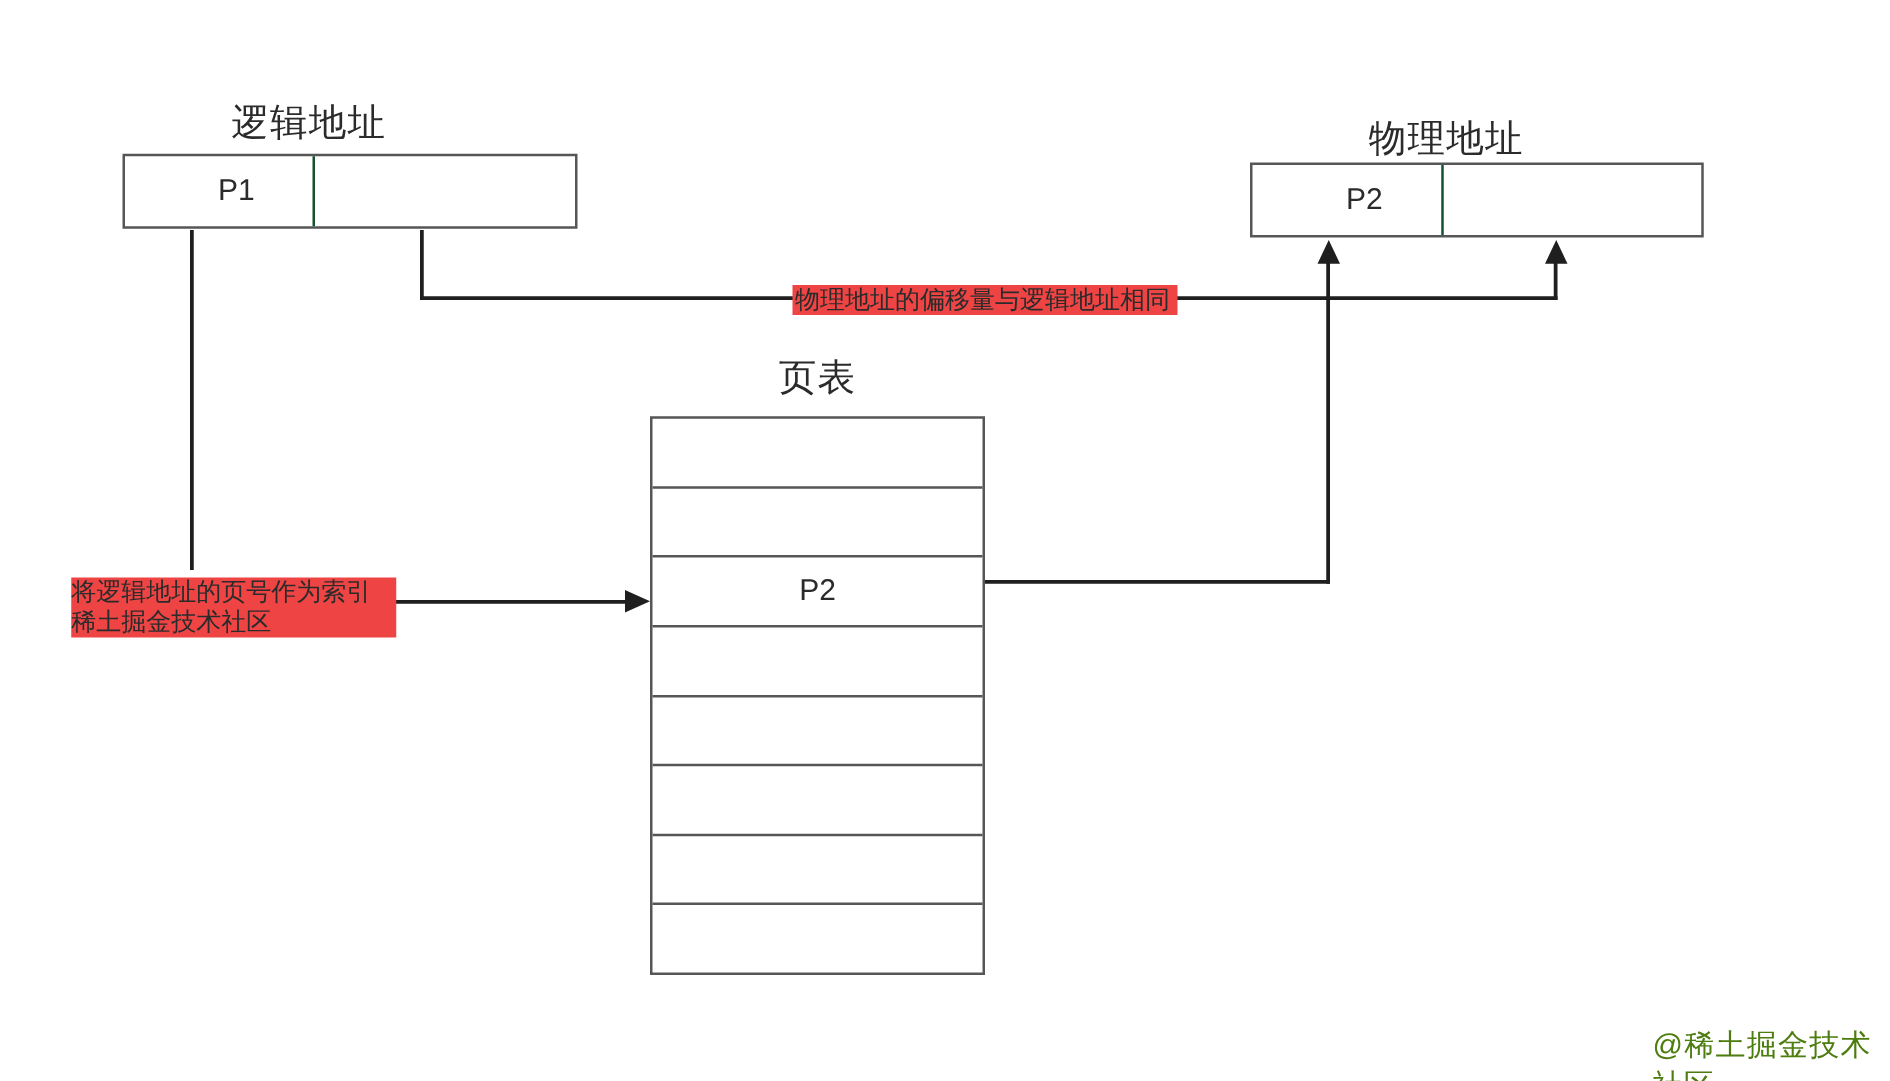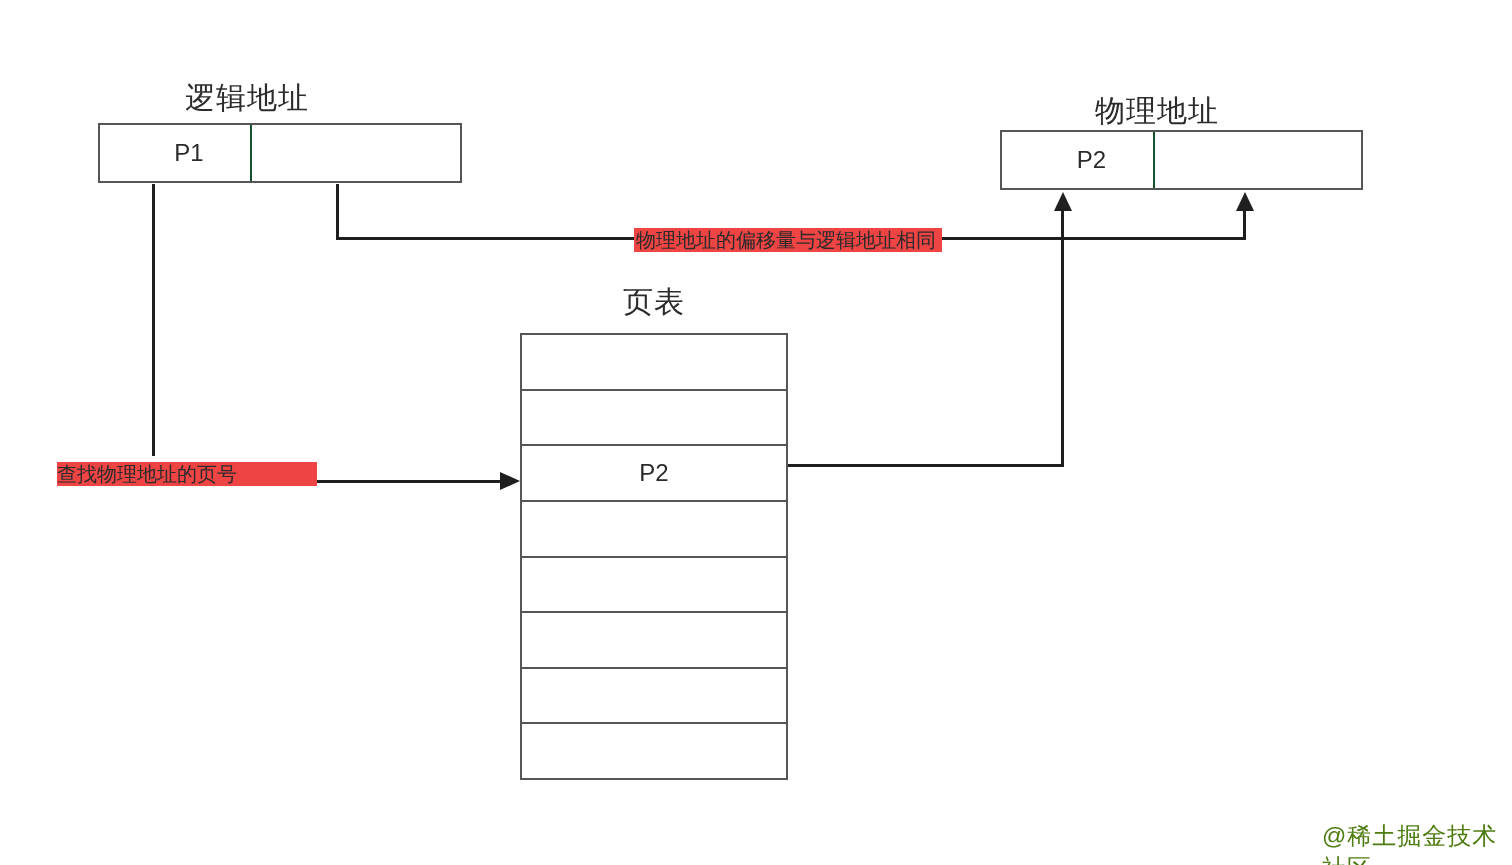--- a/index.html
+++ b/index.html
@@ -140,18 +140,19 @@
   <div class="abs line" style="left:788px; top:464px; width:276px; height:3px;"></div>
   <div class="abs line" style="left:1061px; top:206px; width:3px; height:261px;"></div>
   <div class="abs arrow-up" style="left:1054px; top:192px;"></div>
 
   <div class="abs line" style="left:310px; top:480px; width:192px; height:3px;"></div>
   <div class="abs arrow-right" style="left:500px; top:472px;"></div>
 
   <div class="abs note offset-note" style="left:634px; top:228px; width:304px;">物理地址的偏移量与逻辑地址相同</div>
 
   <div class="abs note" style="left:57px; top:462px; width:260px;">
-    <div>查找物理地址的页号</div>
+    <div>将逻辑地址的页号作为索引</div>
+    <div>稀土掘金技术社区</div>
   </div>
 
   <div class="abs watermark" style="left:1322px; top:820px;">@稀土掘金技术社区</div>
 
 </div>
 
 </body></html>

